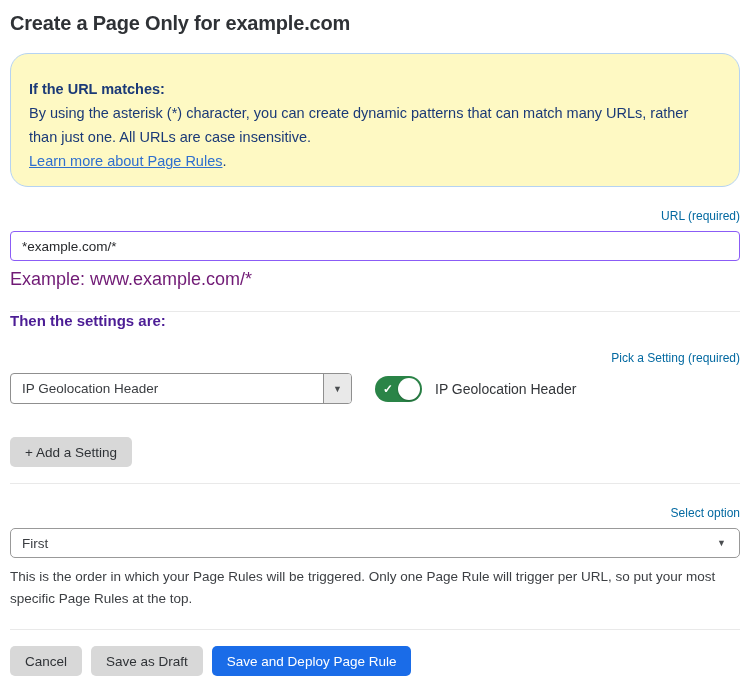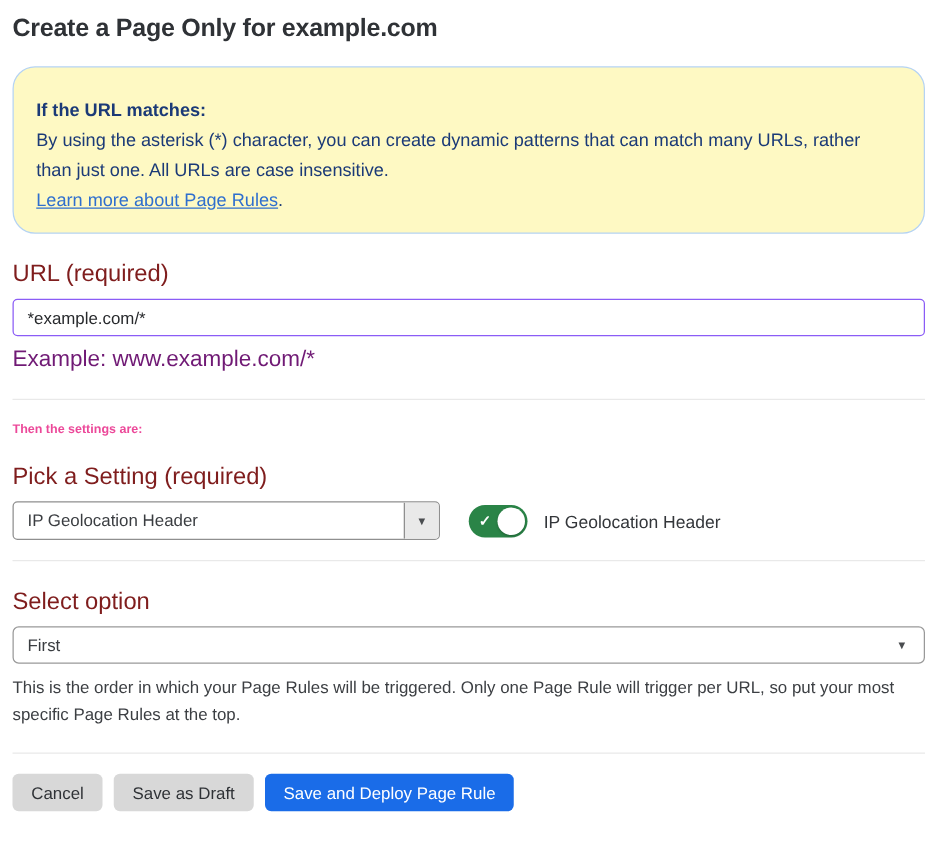--- a/index.html
+++ b/index.html
@@ -32,23 +32,24 @@
   }
   .info-box .info-heading { font-weight: bold; }
   .info-box .info-body { max-width: 660px; }
   .info-box a.info-link {
     color: #2f6fce;
     text-decoration: underline;
     cursor: pointer;
   }
 
   .field-label {
-    font-size: 19px;
-    color: #7f1d1d;
+    font-size: 12px;
+    color: #0369a1;
     margin-top: 22px;
+    text-align: right;
   }
 
   .text-input {
     margin-top: 8px;
     width: 730px;
     height: 30px;
     border: 1px solid #8b5cf6;
     border-radius: 4px;
     padding: 0 11px;
     font-family: "Liberation Sans", sans-serif;
@@ -65,24 +66,23 @@
     color: #701a75;
   }
 
   .divider {
     border: none;
     border-top: 1px solid #e9e9e9;
     margin-top: 21px;
   }
 
   .section-heading {
-    margin-top: 18px;
-    font-size: 10px;
+    font-size: 15px;
     font-weight: bold;
-    color: #ec4899;
+    color: #4c1d95;
   }
 
   .setting-row {
     margin-top: 8px;
     display: flex;
     align-items: center;
   }
 
   .combobox {
     width: 342px;
@@ -240,20 +240,21 @@
         <span>▼</span>
       </div>
     </div>
     <div class="toggle">
       <span class="toggle-check">✓</span>
       <span class="toggle-knob"></span>
     </div>
     <div class="toggle-label">IP Geolocation Header</div>
   </div>
 
+  <button class="btn btn-gray add-setting-btn">+ Add a Setting</button>
 
   <hr class="divider" style="margin-top:16px;">
 
 
   <div class="field-label">Select option</div>
 
   <div class="select-box">
     <span>First</span>
     <span class="select-arrow">▼</span>
   </div>

